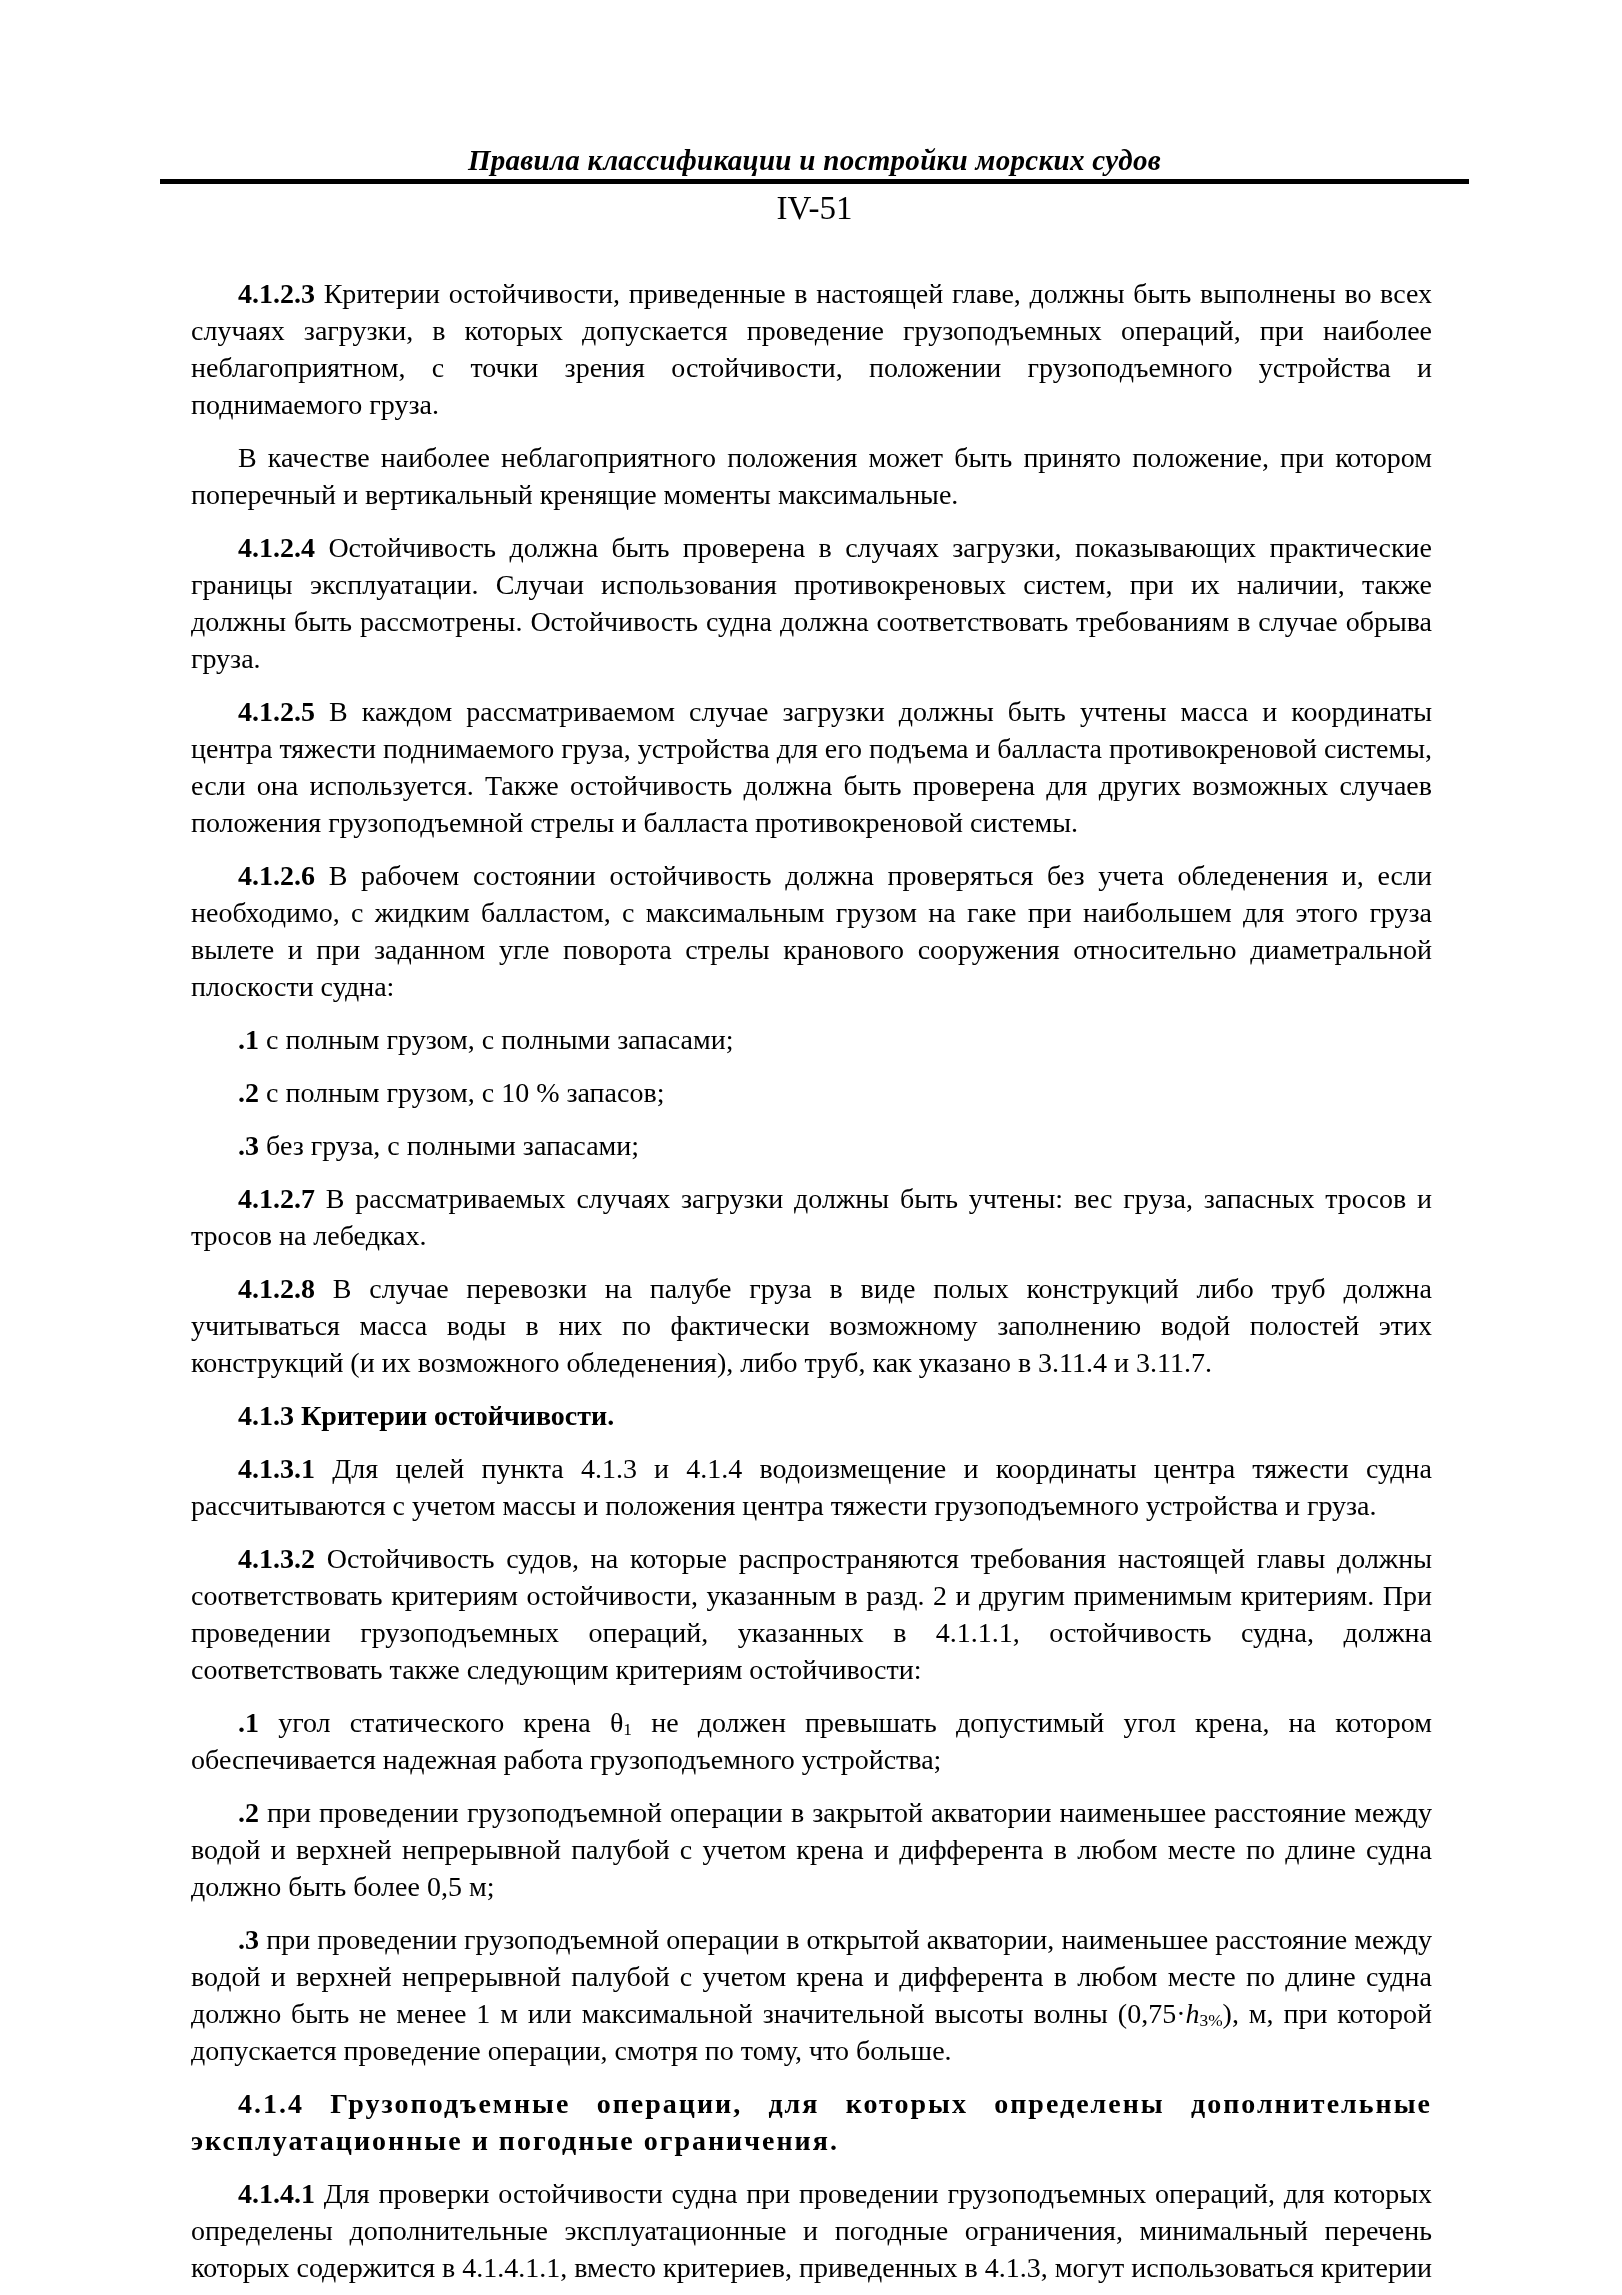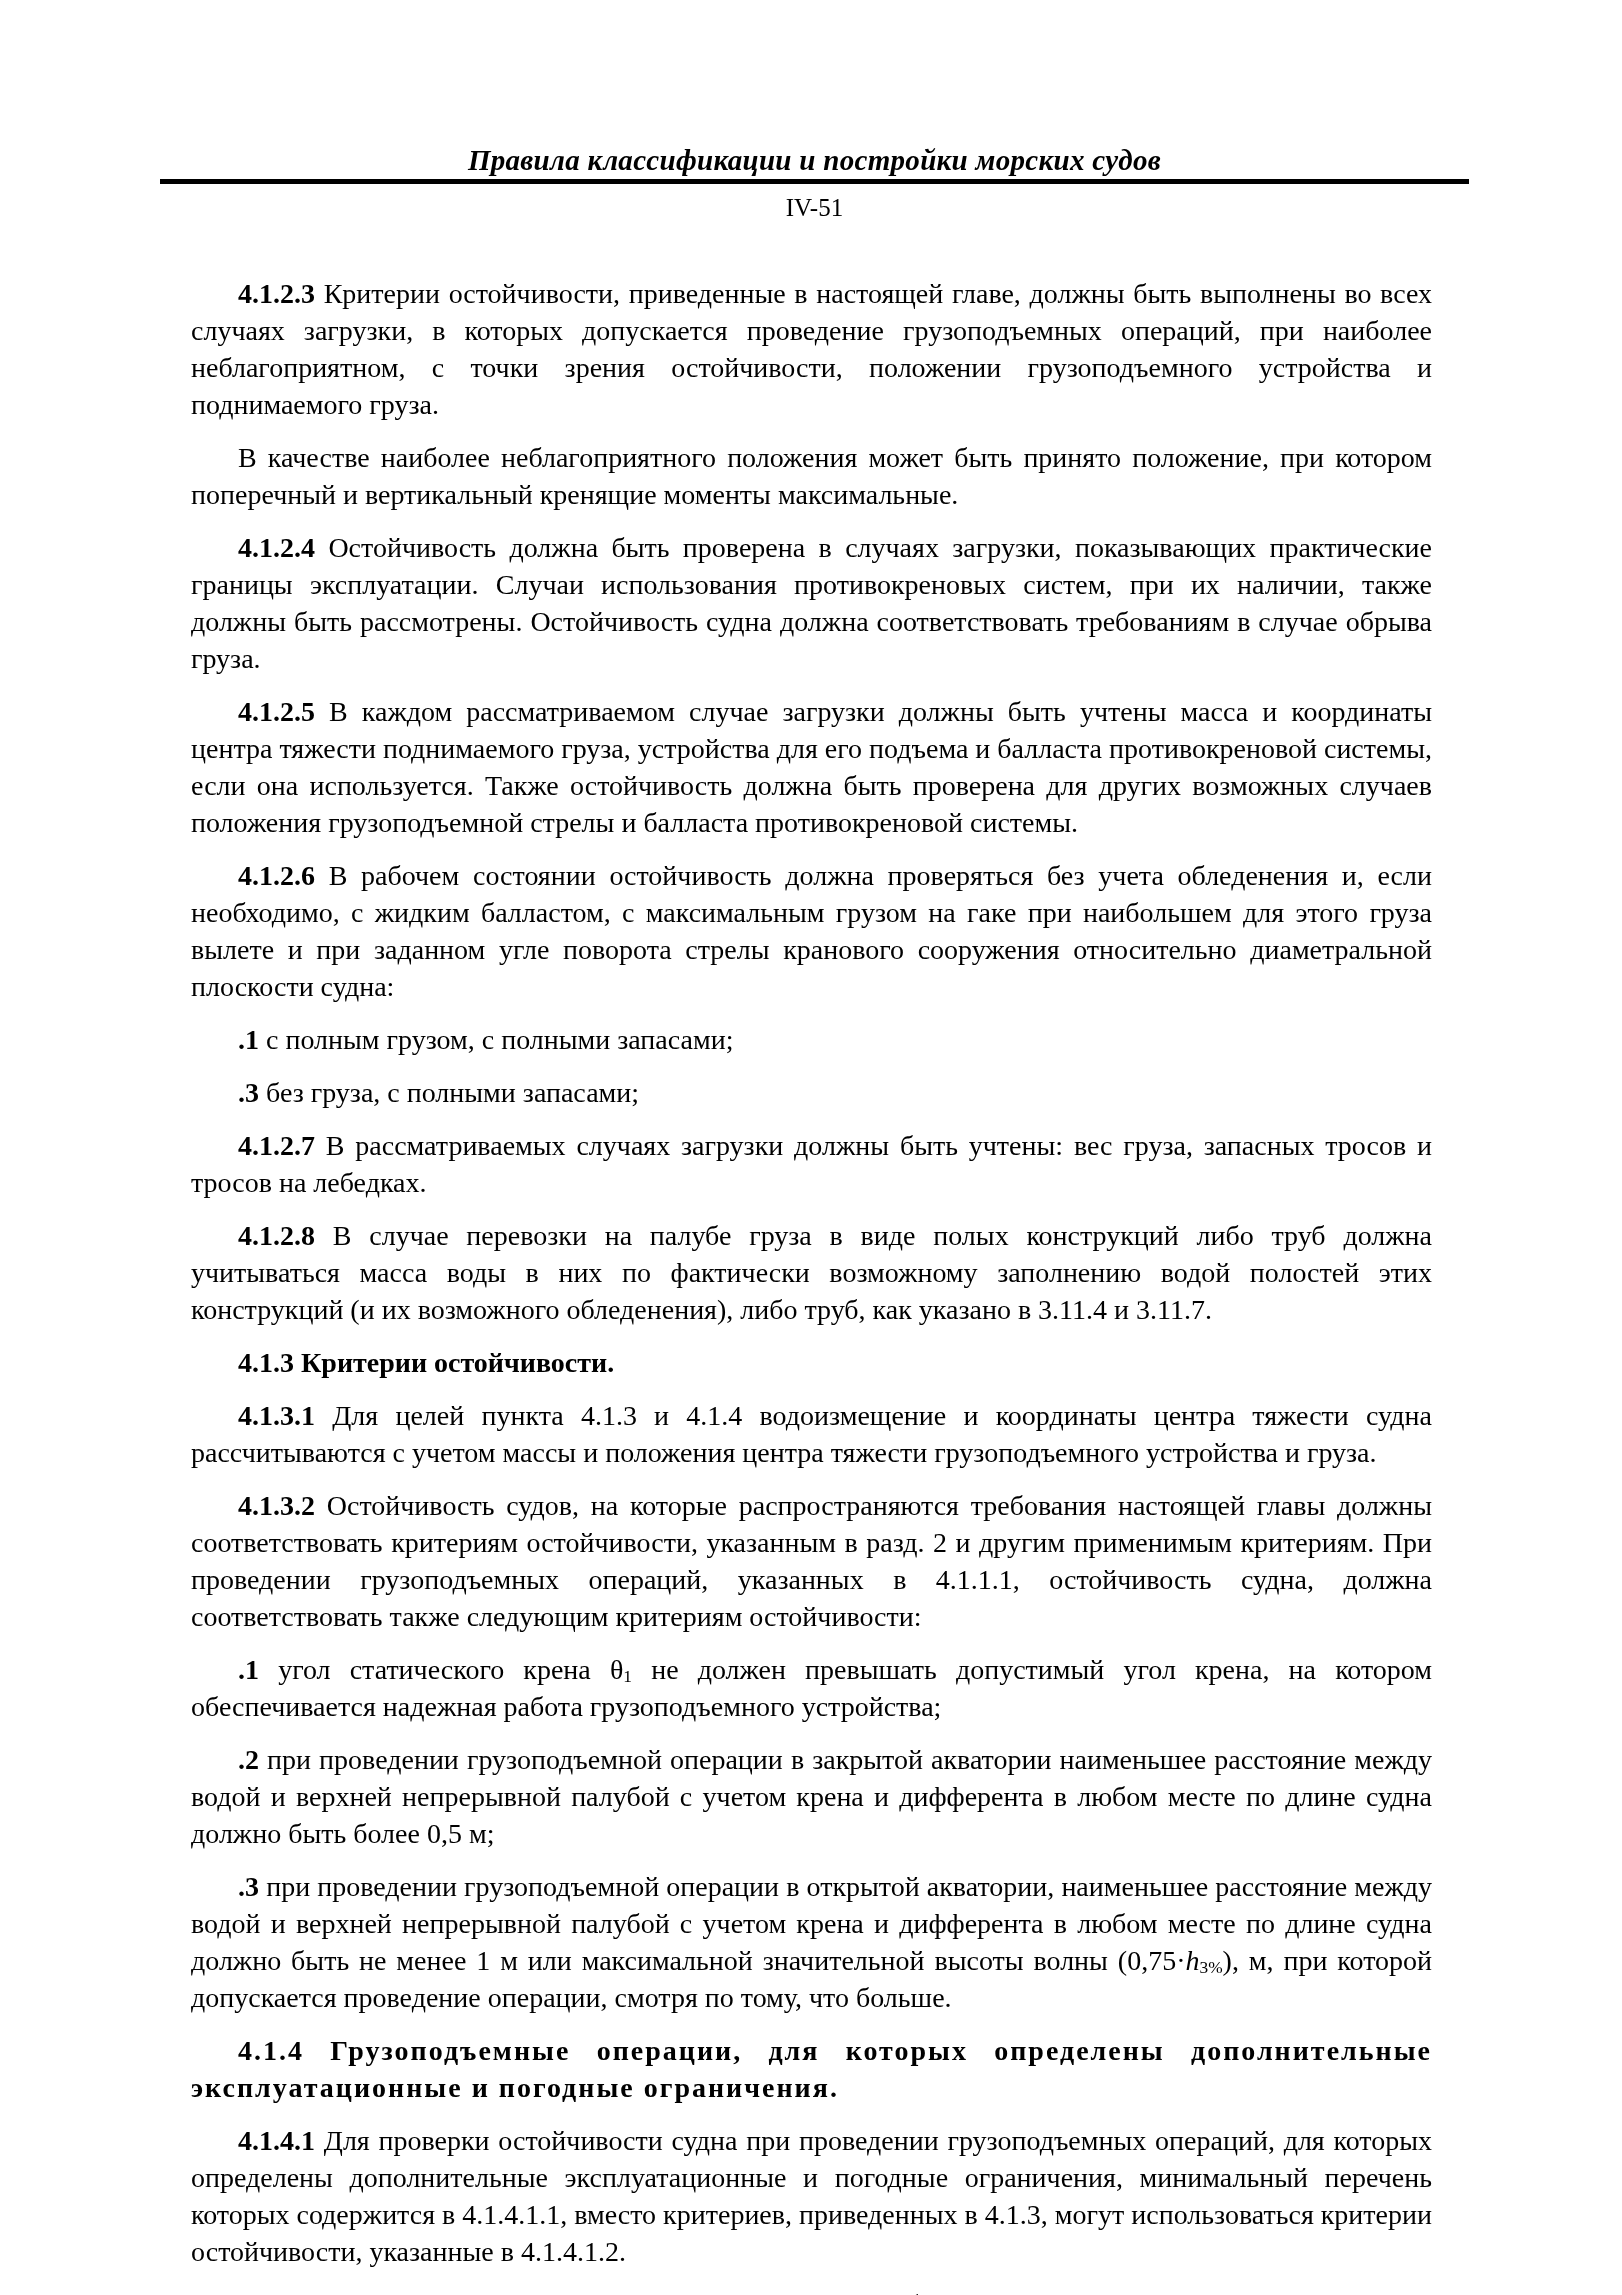--- a/index.html
+++ b/index.html
@@ -33,21 +33,21 @@
     letter-spacing: 0.3px;
     white-space: nowrap;
   }
   .header-rule {
     height: 5.2px;
     background: #000000;
     margin-top: 2px;
   }
   .page-number {
     margin-top: 6.5px;
-    font-size: 25px;
+    font-size: 33px;
     line-height: 34px;
     font-weight: normal;
   }
   .doc-body {
     position: absolute;
     top: 259px;
     left: 175px;
     width: 1273px;
     font-size: 28px;
     line-height: 37px;
@@ -83,20 +83,21 @@
     <div class="header-rule"></div>
     <div class="page-number">IV-51</div>
   </div>
   <div class="doc-body">
       <p class="para body"><span class="seg b">4.1.2.3 </span><span class="seg">Критерии остойчивости, приведенные в настоящей главе, должны быть выполнены во всех случаях загрузки, в которых допускается проведение грузоподъемных операций, при наиболее неблагоприятном, с точки зрения остойчивости, положении грузоподъемного устройства и поднимаемого груза.</span></p>
       <p class="para body"><span class="seg">В качестве наиболее неблагоприятного положения может быть принято положение, при котором поперечный и вертикальный кренящие моменты максимальные.</span></p>
       <p class="para body"><span class="seg b">4.1.2.4 </span><span class="seg">Остойчивость должна быть проверена в случаях загрузки, показывающих практические границы эксплуатации. Случаи использования противокреновых систем, при их наличии, также должны быть рассмотрены. Остойчивость судна должна соответствовать требованиям в случае обрыва груза.</span></p>
       <p class="para body"><span class="seg b">4.1.2.5 </span><span class="seg">В каждом рассматриваемом случае загрузки должны быть учтены масса и координаты центра тяжести поднимаемого груза, устройства для его подъема и балласта противокреновой системы, если она используется. Также остойчивость должна быть проверена для других возможных случаев положения грузоподъемной стрелы и балласта противокреновой системы.</span></p>
       <p class="para body"><span class="seg b">4.1.2.6 </span><span class="seg">В рабочем состоянии остойчивость должна проверяться без учета обледенения и, если необходимо, с жидким балластом, с максимальным грузом на гаке при наибольшем для этого груза вылете и при заданном угле поворота стрелы кранового сооружения относительно диаметральной плоскости судна:</span></p>
       <p class="para body"><span class="seg b">.1 </span><span class="seg">с полным грузом, с полными запасами;</span></p>
+      <p class="para body"><span class="seg b">.2 </span><span class="seg">с полным грузом, с 10 % запасов;</span></p>
       <p class="para body"><span class="seg b">.3 </span><span class="seg">без груза, с полными запасами;</span></p>
       <p class="para body"><span class="seg b">4.1.2.7 </span><span class="seg">В рассматриваемых случаях загрузки должны быть учтены: вес груза, запасных тросов и тросов на лебедках.</span></p>
       <p class="para body"><span class="seg b">4.1.2.8 </span><span class="seg">В случае перевозки на палубе груза в виде полых конструкций либо труб должна учитываться масса воды в них по фактически возможному заполнению водой полостей этих конструкций (и их возможного обледенения), либо труб, как указано в 3.11.4 и 3.11.7.</span></p>
       <p class="para heading"><span class="seg b">4.1.3 Критерии остойчивости.</span></p>
       <p class="para body"><span class="seg b">4.1.3.1 </span><span class="seg">Для целей пункта 4.1.3 и 4.1.4 водоизмещение и координаты центра тяжести судна рассчитываются с учетом массы и положения центра тяжести грузоподъемного устройства и груза.</span></p>
       <p class="para body"><span class="seg b">4.1.3.2 </span><span class="seg">Остойчивость судов, на которые распространяются требования настоящей главы должны соответствовать критериям остойчивости, указанным в разд. 2 и другим применимым критериям. При проведении грузоподъемных операций, указанных в 4.1.1.1, остойчивость судна, должна соответствовать также следующим критериям остойчивости:</span></p>
       <p class="para body"><span class="seg b">.1 </span><span class="seg">угол статического крена θ</span><span class="seg sub">1</span><span class="seg"> не должен превышать допустимый угол крена, на котором обеспечивается надежная работа грузоподъемного устройства;</span></p>
       <p class="para body"><span class="seg b">.2 </span><span class="seg">при проведении грузоподъемной операции в закрытой акватории наименьшее расстояние между водой и верхней непрерывной палубой с учетом крена и дифферента в любом месте по длине судна должно быть более 0,5 м;</span></p>
       <p class="para body"><span class="seg b">.3 </span><span class="seg">при проведении грузоподъемной операции в открытой акватории, наименьшее расстояние между водой и верхней непрерывной палубой с учетом крена и дифферента в любом месте по длине судна должно быть не менее 1 м или максимальной значительной высоты волны (0,75·</span><span class="seg i">h</span><span class="seg sub">3%</span><span class="seg">), м, при которой допускается проведение операции, смотря по тому, что больше.</span></p>
       <p class="para heading-spaced"><span class="seg b">4.1.4 Грузоподъемные операции, для которых определены дополнительные эксплуатационные и погодные ограничения.</span></p>

